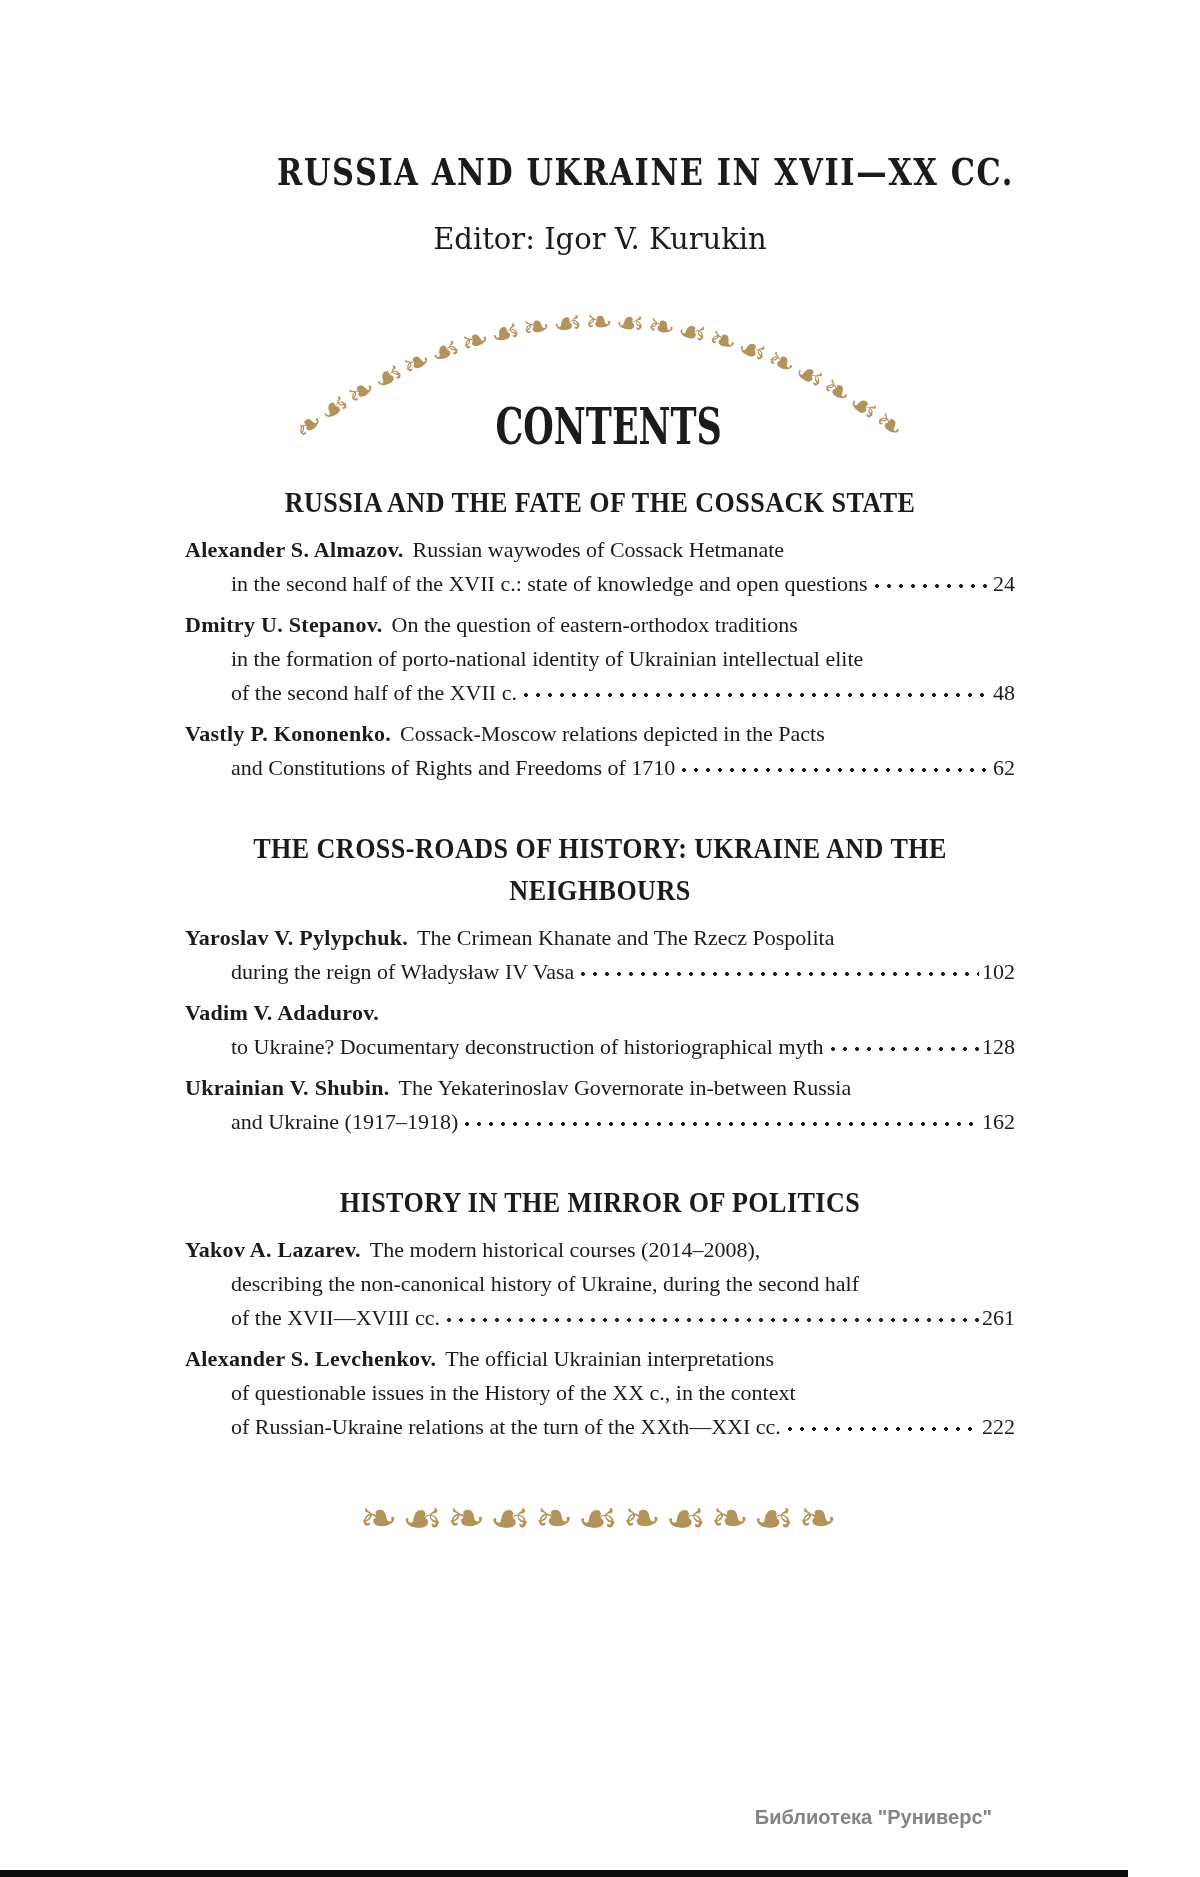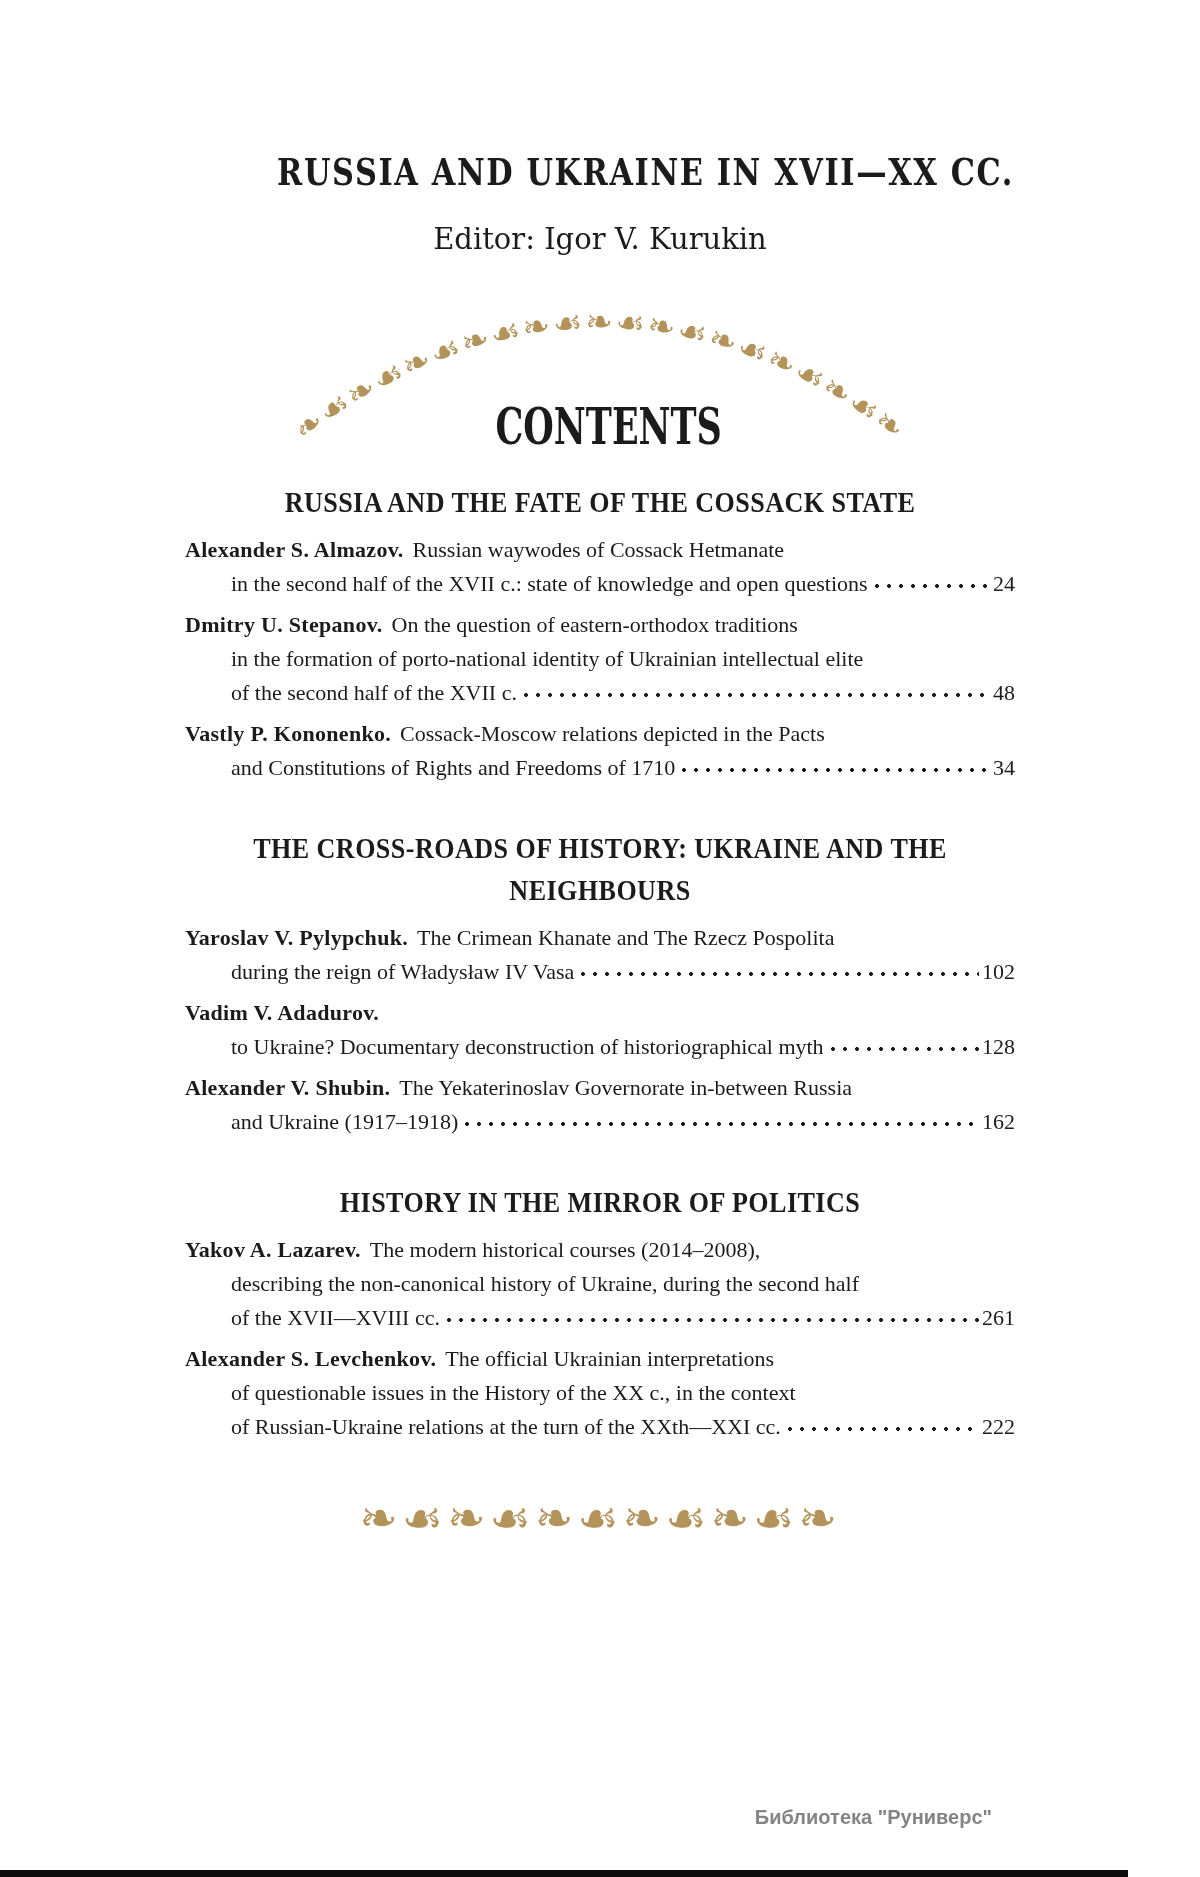--- a/index.html
+++ b/index.html
@@ -148,21 +148,21 @@
             </div>
           </div>
           <div class="entry">
             <div class="line">
               <span class="author">Vastly P. Kononenko.</span>
               <span class="txt">Cossack-Moscow relations depicted in the Pacts</span>
             </div>
             <div class="line indent">
               <span class="txt">and Constitutions of Rights and Freedoms of 1710</span>
               <span class="leader"></span>
-              <span class="pagenum">34</span>
+              <span class="pagenum">62</span>
             </div>
           </div>
         </section>
         <section class="toc-section">
           <h2 class="section-title">
             <div>THE CROSS-ROADS OF HISTORY: UKRAINE AND THE</div>
             <div>NEIGHBOURS</div>
           </h2>
           <div class="entry">
             <div class="line">
@@ -180,21 +180,21 @@
               <span class="author">Vadim V. Adadurov.</span>
             </div>
             <div class="line indent">
               <span class="txt">to Ukraine? Documentary deconstruction of historiographical myth</span>
               <span class="leader"></span>
               <span class="pagenum">128</span>
             </div>
           </div>
           <div class="entry">
             <div class="line">
-              <span class="author">Alexander V. Shubin.</span>
+              <span class="author">Ukrainian V. Shubin.</span>
               <span class="txt">The Yekaterinoslav Governorate in-between Russia</span>
             </div>
             <div class="line indent">
               <span class="txt">and Ukraine (1917–1918)</span>
               <span class="leader"></span>
               <span class="pagenum">162</span>
             </div>
           </div>
         </section>
         <section class="toc-section">

